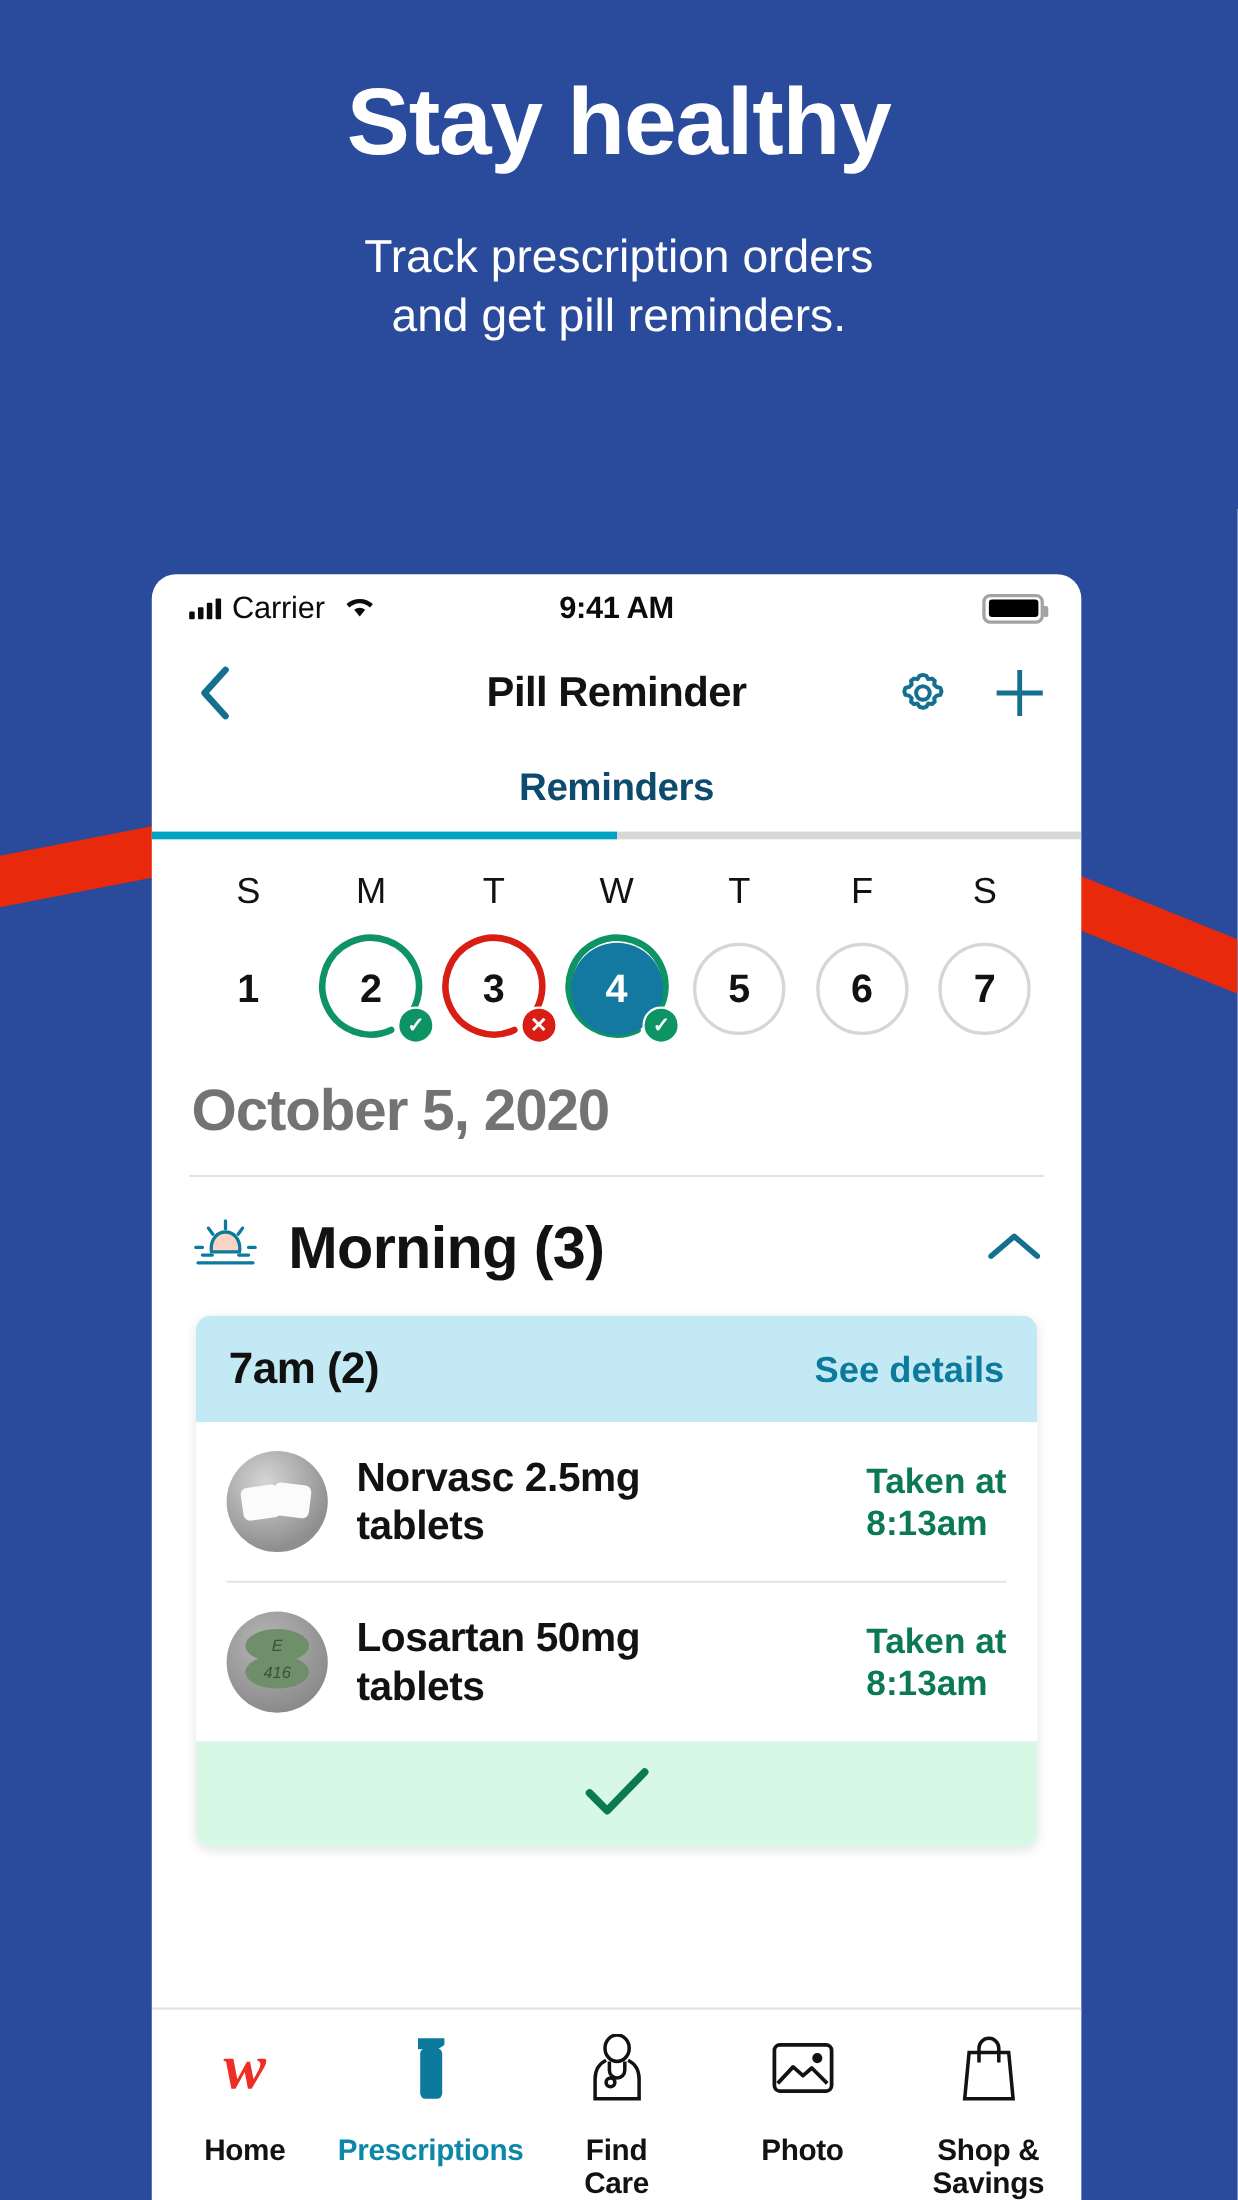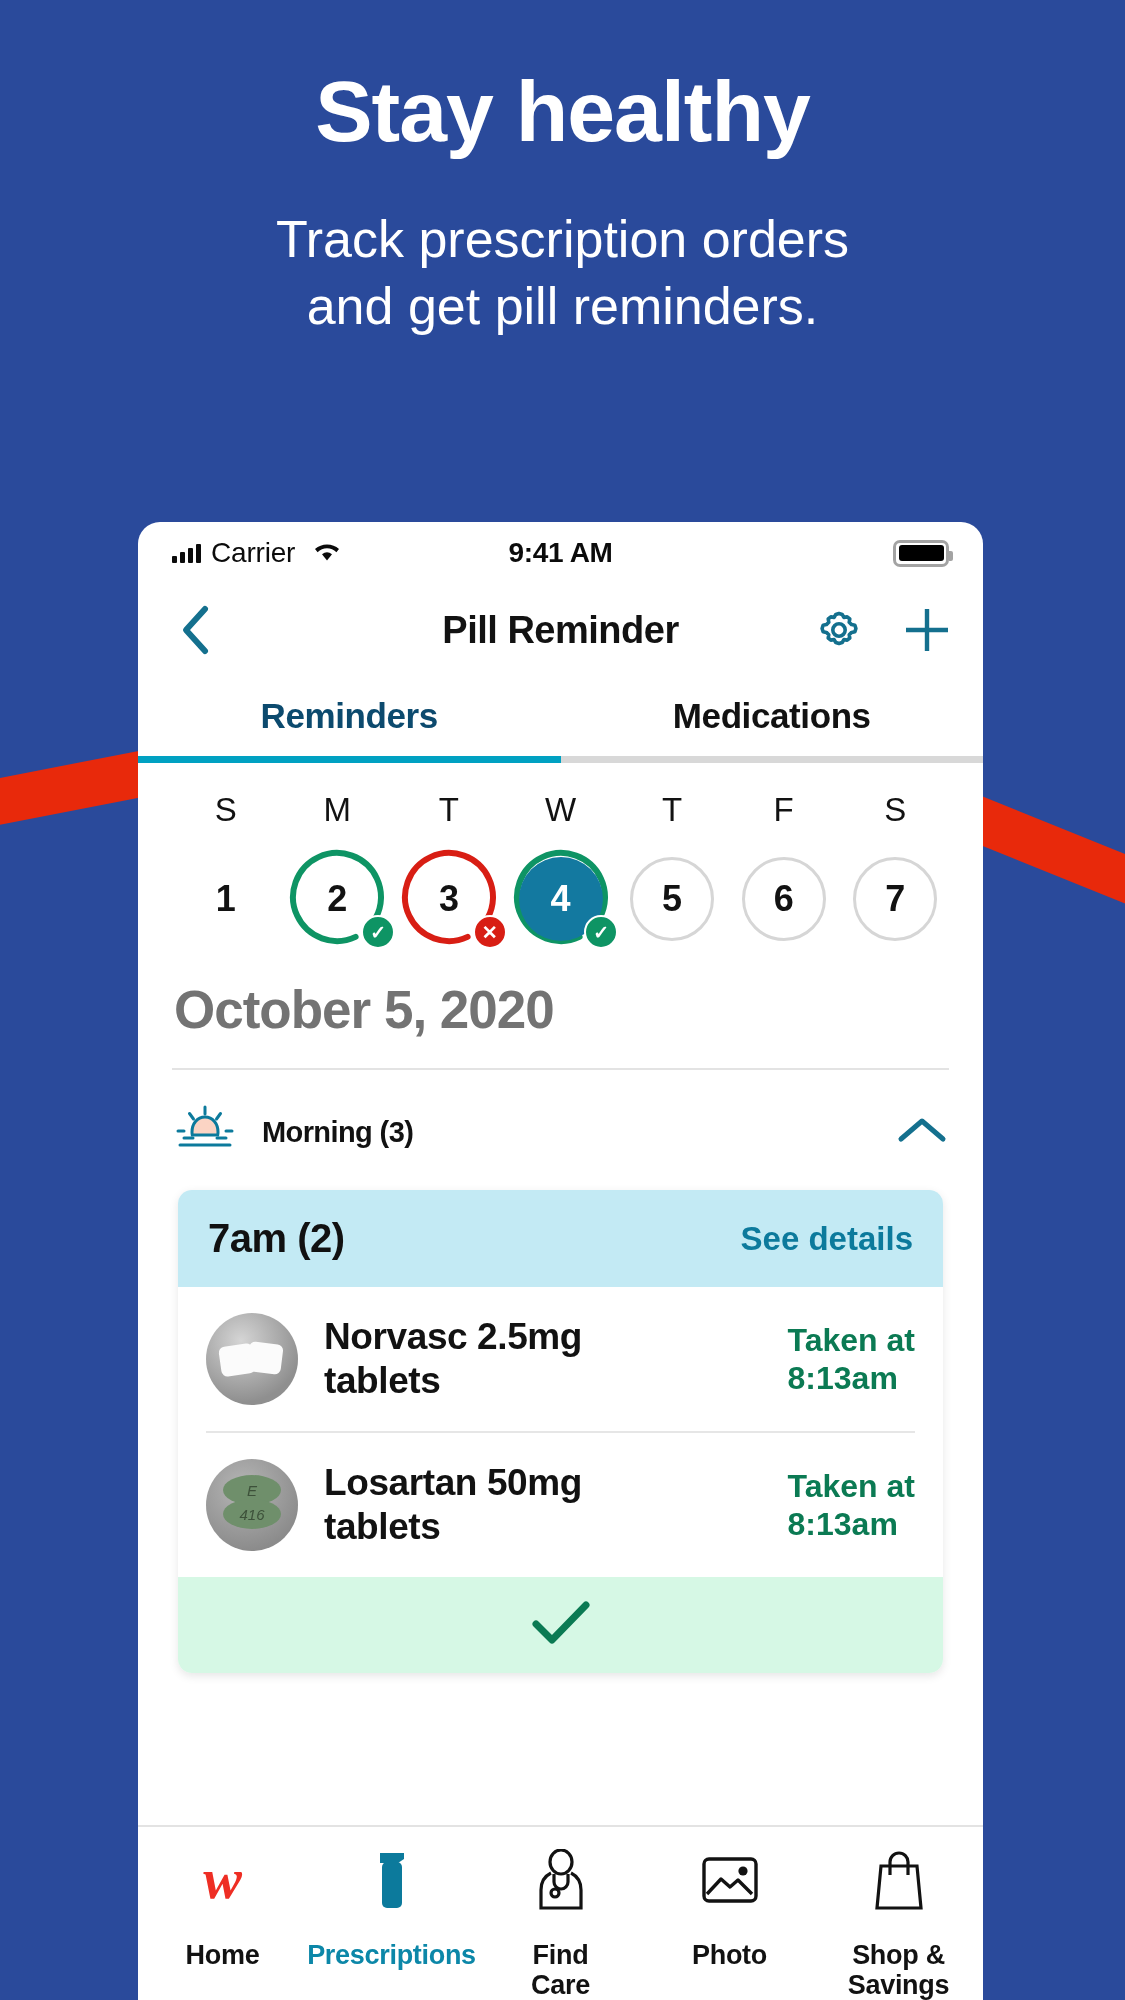--- a/index.html
+++ b/index.html
@@ -35,21 +35,21 @@
 
   #promo {
     position:absolute; left:0; top:0; width:1125px;
     text-align:center; color:#ffffff; z-index:3;
   }
   #promo h1 {
     font-size:86px; font-weight:bold; letter-spacing:-1px;
     line-height:1.0; padding-top:68px;
   }
   #promo p {
-    font-size:52px; font-weight:400; line-height:1.28;
+    font-size:42px; font-weight:400; line-height:1.28;
     padding-top:52px;
   }
 
   
   #phone {
     position:absolute;
     left:138px; top:522px;
     width:845px; height:1478px;
     background:#ffffff;
     border-radius:22px 22px 0 0;
@@ -149,21 +149,21 @@
   
   #datebar { padding:10px 36px 28px 36px; }
   #datebar h2 { font-size:53px; font-weight:bold; color:#737373; letter-spacing:-1px; }
   .hr { height:2px; background:#e3e3e3; margin:0 34px; }
 
   
   #morning-head {
     display:flex; align-items:center; gap:26px;
     padding:34px 36px 30px 36px; cursor:pointer;
   }
-  #morning-head h3 { font-size:29px; font-weight:bold; color:#121212; letter-spacing:-.6px; }
+  #morning-head h3 { font-size:54px; font-weight:bold; color:#121212; letter-spacing:-.6px; }
   #morning-chevron { margin-left:auto; }
 
   
   #card {
     margin:0 40px; border-radius:14px; overflow:hidden;
     box-shadow:0 3px 10px rgba(0,0,0,.10);
   }
   #card-head {
     background:#c3eaf4; padding:26px 30px;
     display:flex; align-items:center;
@@ -283,21 +283,20 @@
       <span>
         <svg width="52" height="52" viewBox="0 0 52 52">
             <path d="M26 5v42M5 26h42" stroke="#14708e" stroke-width="4.4" stroke-linecap="butt"></path>
           </svg>
       </span>
     </div>
   </div>
 
   <div id="tabs">
     <div class="tab active">Reminders</div>
-    <div class="tab inactive">Medications</div>
   </div>
   <div id="tabline">
     <span class="on"></span>
     <span class="off"></span>
   </div>
 
   <div id="week">
     <div id="week-dow">
       <div>S</div>
       <div>M</div>

